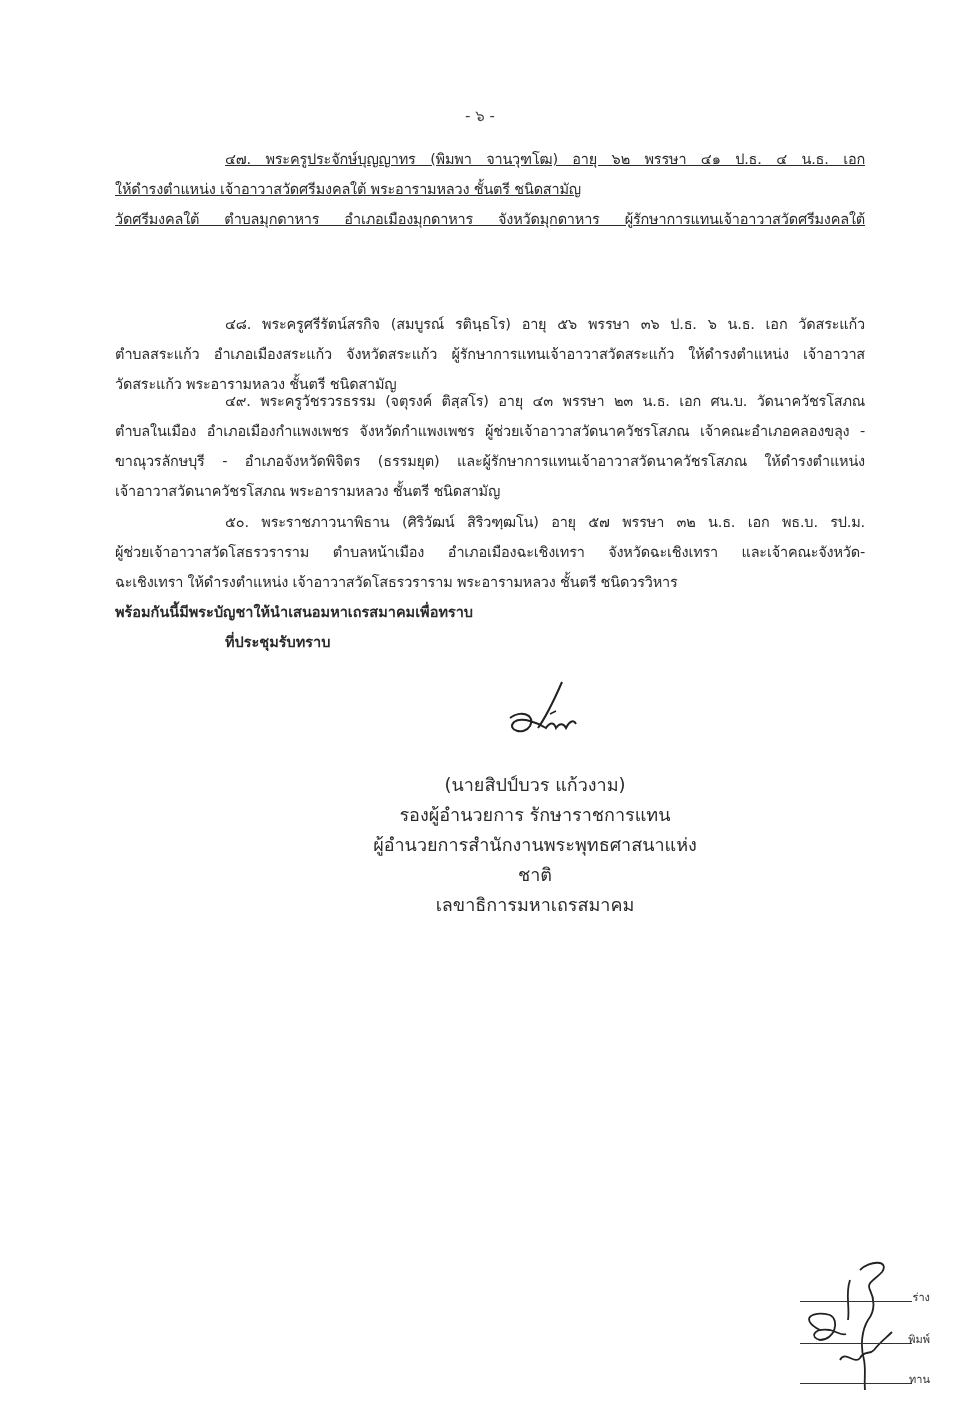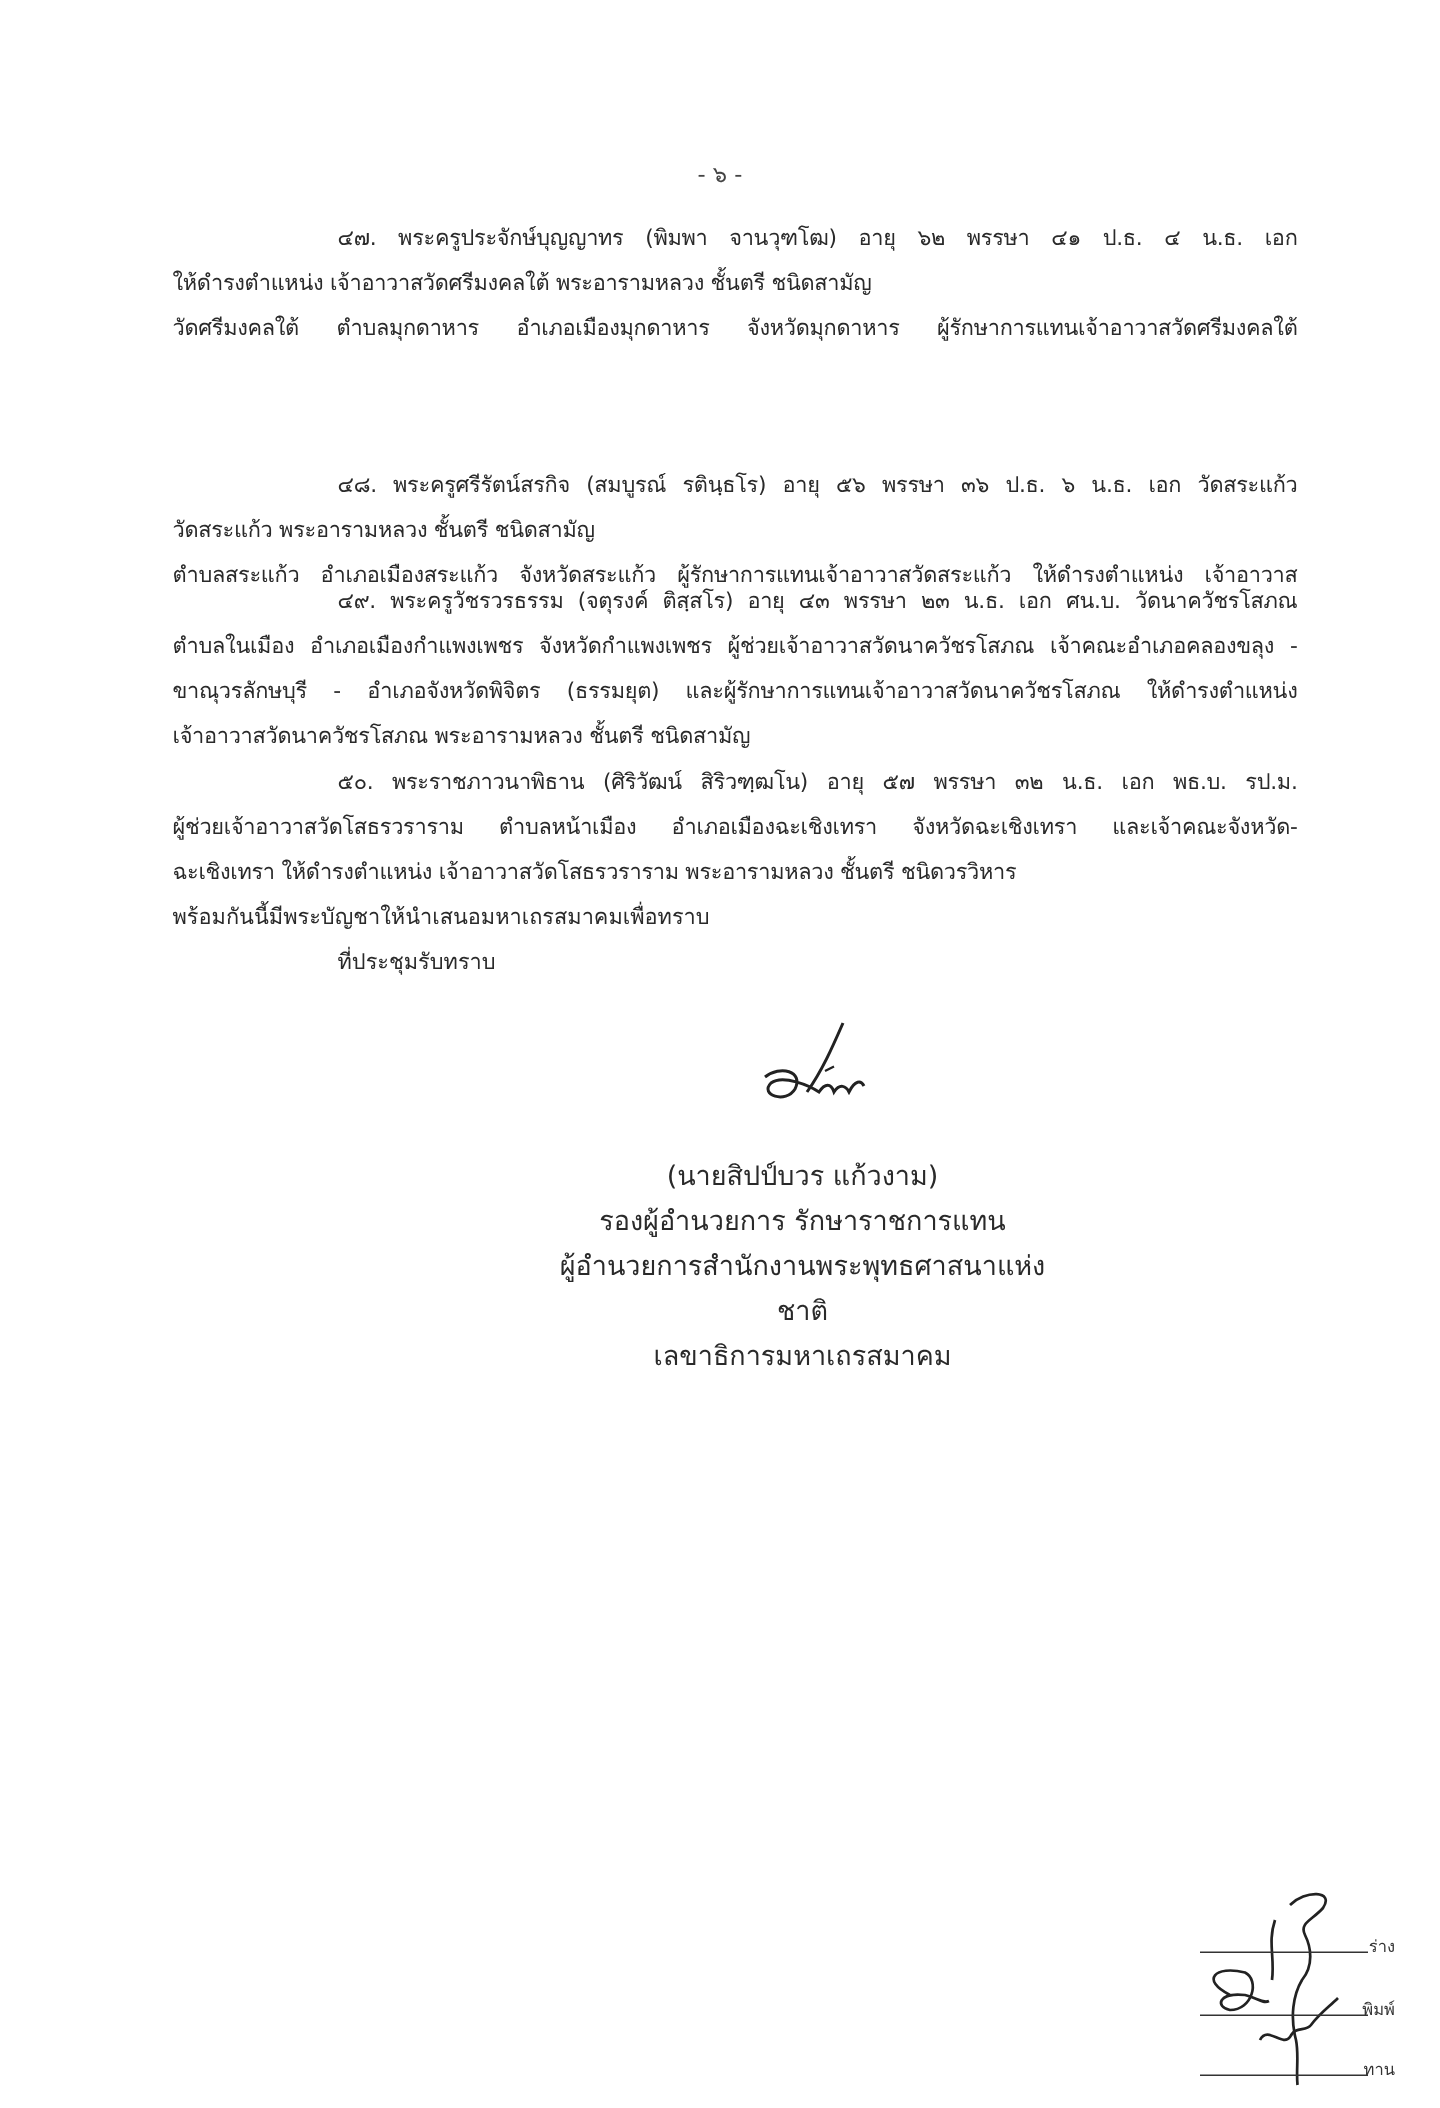--- a/index.html
+++ b/index.html
@@ -23,46 +23,46 @@
   .initials { position: absolute; left: 790px; top: 1250px; width: 150px; height: 150px; }
   .init-row { position: absolute; left: 0; width: 150px; height: 30px; }
   .init-line { position: absolute; left: 10px; width: 112px; border-bottom: 1.5px solid #333; bottom: 8px; }
   .init-label { position: absolute; right: 10px; bottom: 4px; font-size: 11px; color: #333; }
 </style>
 </head>
 <body>
 
 <div class="page-number">- ๖ -</div>
 
-<div class="para" style="top:144px;">
+<div class="para" style="top:144px;text-decoration:underline;">
   <span class="line first">๔๗. พระครูประจักษ์บุญญาทร (พิมพา จานวุฑโฒ) อายุ ๖๒ พรรษา ๔๑ ป.ธ. ๔ น.ธ. เอก</span>
   <span class="line last">ให้ดำรงตำแหน่ง เจ้าอาวาสวัดศรีมงคลใต้ พระอารามหลวง ชั้นตรี ชนิดสามัญ</span>
   <span class="line">วัดศรีมงคลใต้ ตำบลมุกดาหาร อำเภอเมืองมุกดาหาร จังหวัดมุกดาหาร ผู้รักษาการแทนเจ้าอาวาสวัดศรีมงคลใต้</span>
 </div>
 
 <div class="para" style="top:285px;margin-top:24px;">
   <span class="line first">๔๘. พระครูศรีรัตน์สรกิจ (สมบูรณ์ รตินฺธโร) อายุ ๕๖ พรรษา ๓๖ ป.ธ. ๖ น.ธ. เอก วัดสระแก้ว</span>
+  <span class="line">ตำบลสระแก้ว อำเภอเมืองสระแก้ว จังหวัดสระแก้ว ผู้รักษาการแทนเจ้าอาวาสวัดสระแก้ว ให้ดำรงตำแหน่ง เจ้าอาวาส</span>
   <span class="line last">วัดสระแก้ว พระอารามหลวง ชั้นตรี ชนิดสามัญ</span>
-  <span class="line">ตำบลสระแก้ว อำเภอเมืองสระแก้ว จังหวัดสระแก้ว ผู้รักษาการแทนเจ้าอาวาสวัดสระแก้ว ให้ดำรงตำแหน่ง เจ้าอาวาส</span>
 </div>
 
 <div class="para" style="top:386px;">
   <span class="line first">๔๙. พระครูวัชรวรธรรม (จตุรงค์ ติสฺสโร) อายุ ๔๓ พรรษา ๒๓ น.ธ. เอก ศน.บ. วัดนาควัชรโสภณ</span>
   <span class="line">ตำบลในเมือง อำเภอเมืองกำแพงเพชร จังหวัดกำแพงเพชร ผู้ช่วยเจ้าอาวาสวัดนาควัชรโสภณ เจ้าคณะอำเภอคลองขลุง -</span>
   <span class="line">ขาณุวรลักษบุรี - อำเภอจังหวัดพิจิตร (ธรรมยุต) และผู้รักษาการแทนเจ้าอาวาสวัดนาควัชรโสภณ ให้ดำรงตำแหน่ง</span>
   <span class="line last">เจ้าอาวาสวัดนาควัชรโสภณ พระอารามหลวง ชั้นตรี ชนิดสามัญ</span>
 </div>
 
 <div class="para" style="top:507px;">
   <span class="line first">๕๐. พระราชภาวนาพิธาน (ศิริวัฒน์ สิริวฑฺฒโน) อายุ ๕๗ พรรษา ๓๒ น.ธ. เอก พธ.บ. รป.ม.</span>
   <span class="line">ผู้ช่วยเจ้าอาวาสวัดโสธรวราราม ตำบลหน้าเมือง อำเภอเมืองฉะเชิงเทรา จังหวัดฉะเชิงเทรา และเจ้าคณะจังหวัด-</span>
   <span class="line last">ฉะเชิงเทรา ให้ดำรงตำแหน่ง เจ้าอาวาสวัดโสธรวราราม พระอารามหลวง ชั้นตรี ชนิดวรวิหาร</span>
 </div>
 
-<div class="closing" style="top:597px;">
+<div class="closing" style="top:597px;font-weight:bold;">
   <span>พร้อมกันนี้มีพระบัญชาให้นำเสนอมหาเถรสมาคมเพื่อทราบ</span>
   <span class="indent">ที่ประชุมรับทราบ</span>
 </div>
 
 <svg class="signature-main" viewBox="0 0 90 70">
   <path d="M62 4 C55 20 48 36 38 50" stroke="#222" stroke-width="2" fill="none"></path>
   <path d="M10 40 C20 32 36 36 30 48 C24 58 6 52 14 44 C22 38 40 46 46 50 C50 44 54 44 56 50 C60 44 64 46 66 50 C70 42 74 42 76 46" stroke="#222" stroke-width="2" fill="none"></path>
   <path d="M50 36 l6 -3" stroke="#222" stroke-width="1.5"></path>
 </svg>
 

